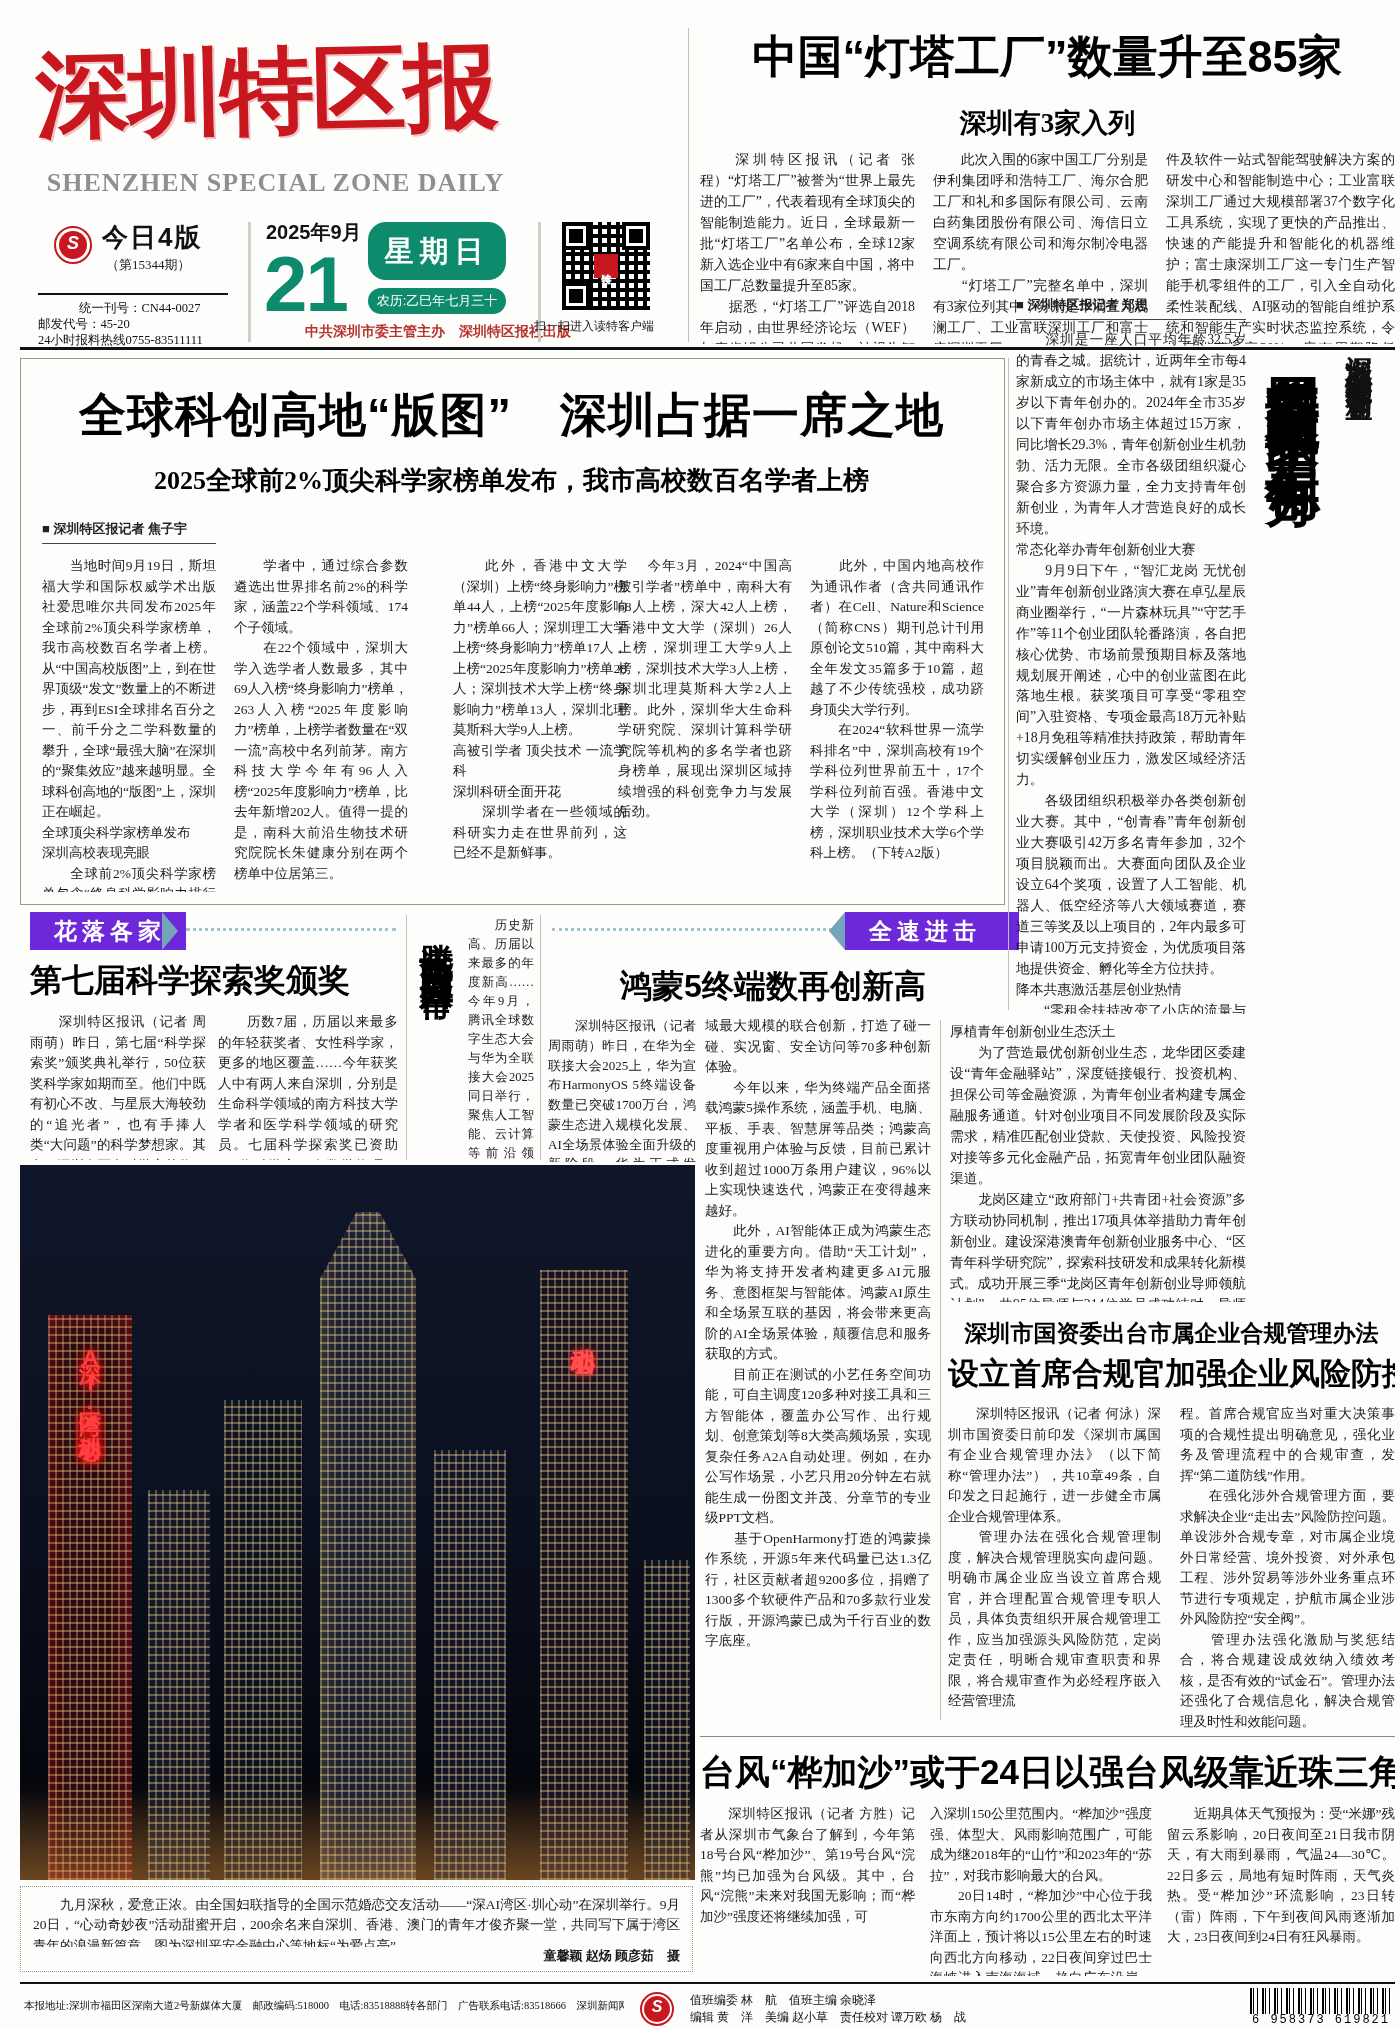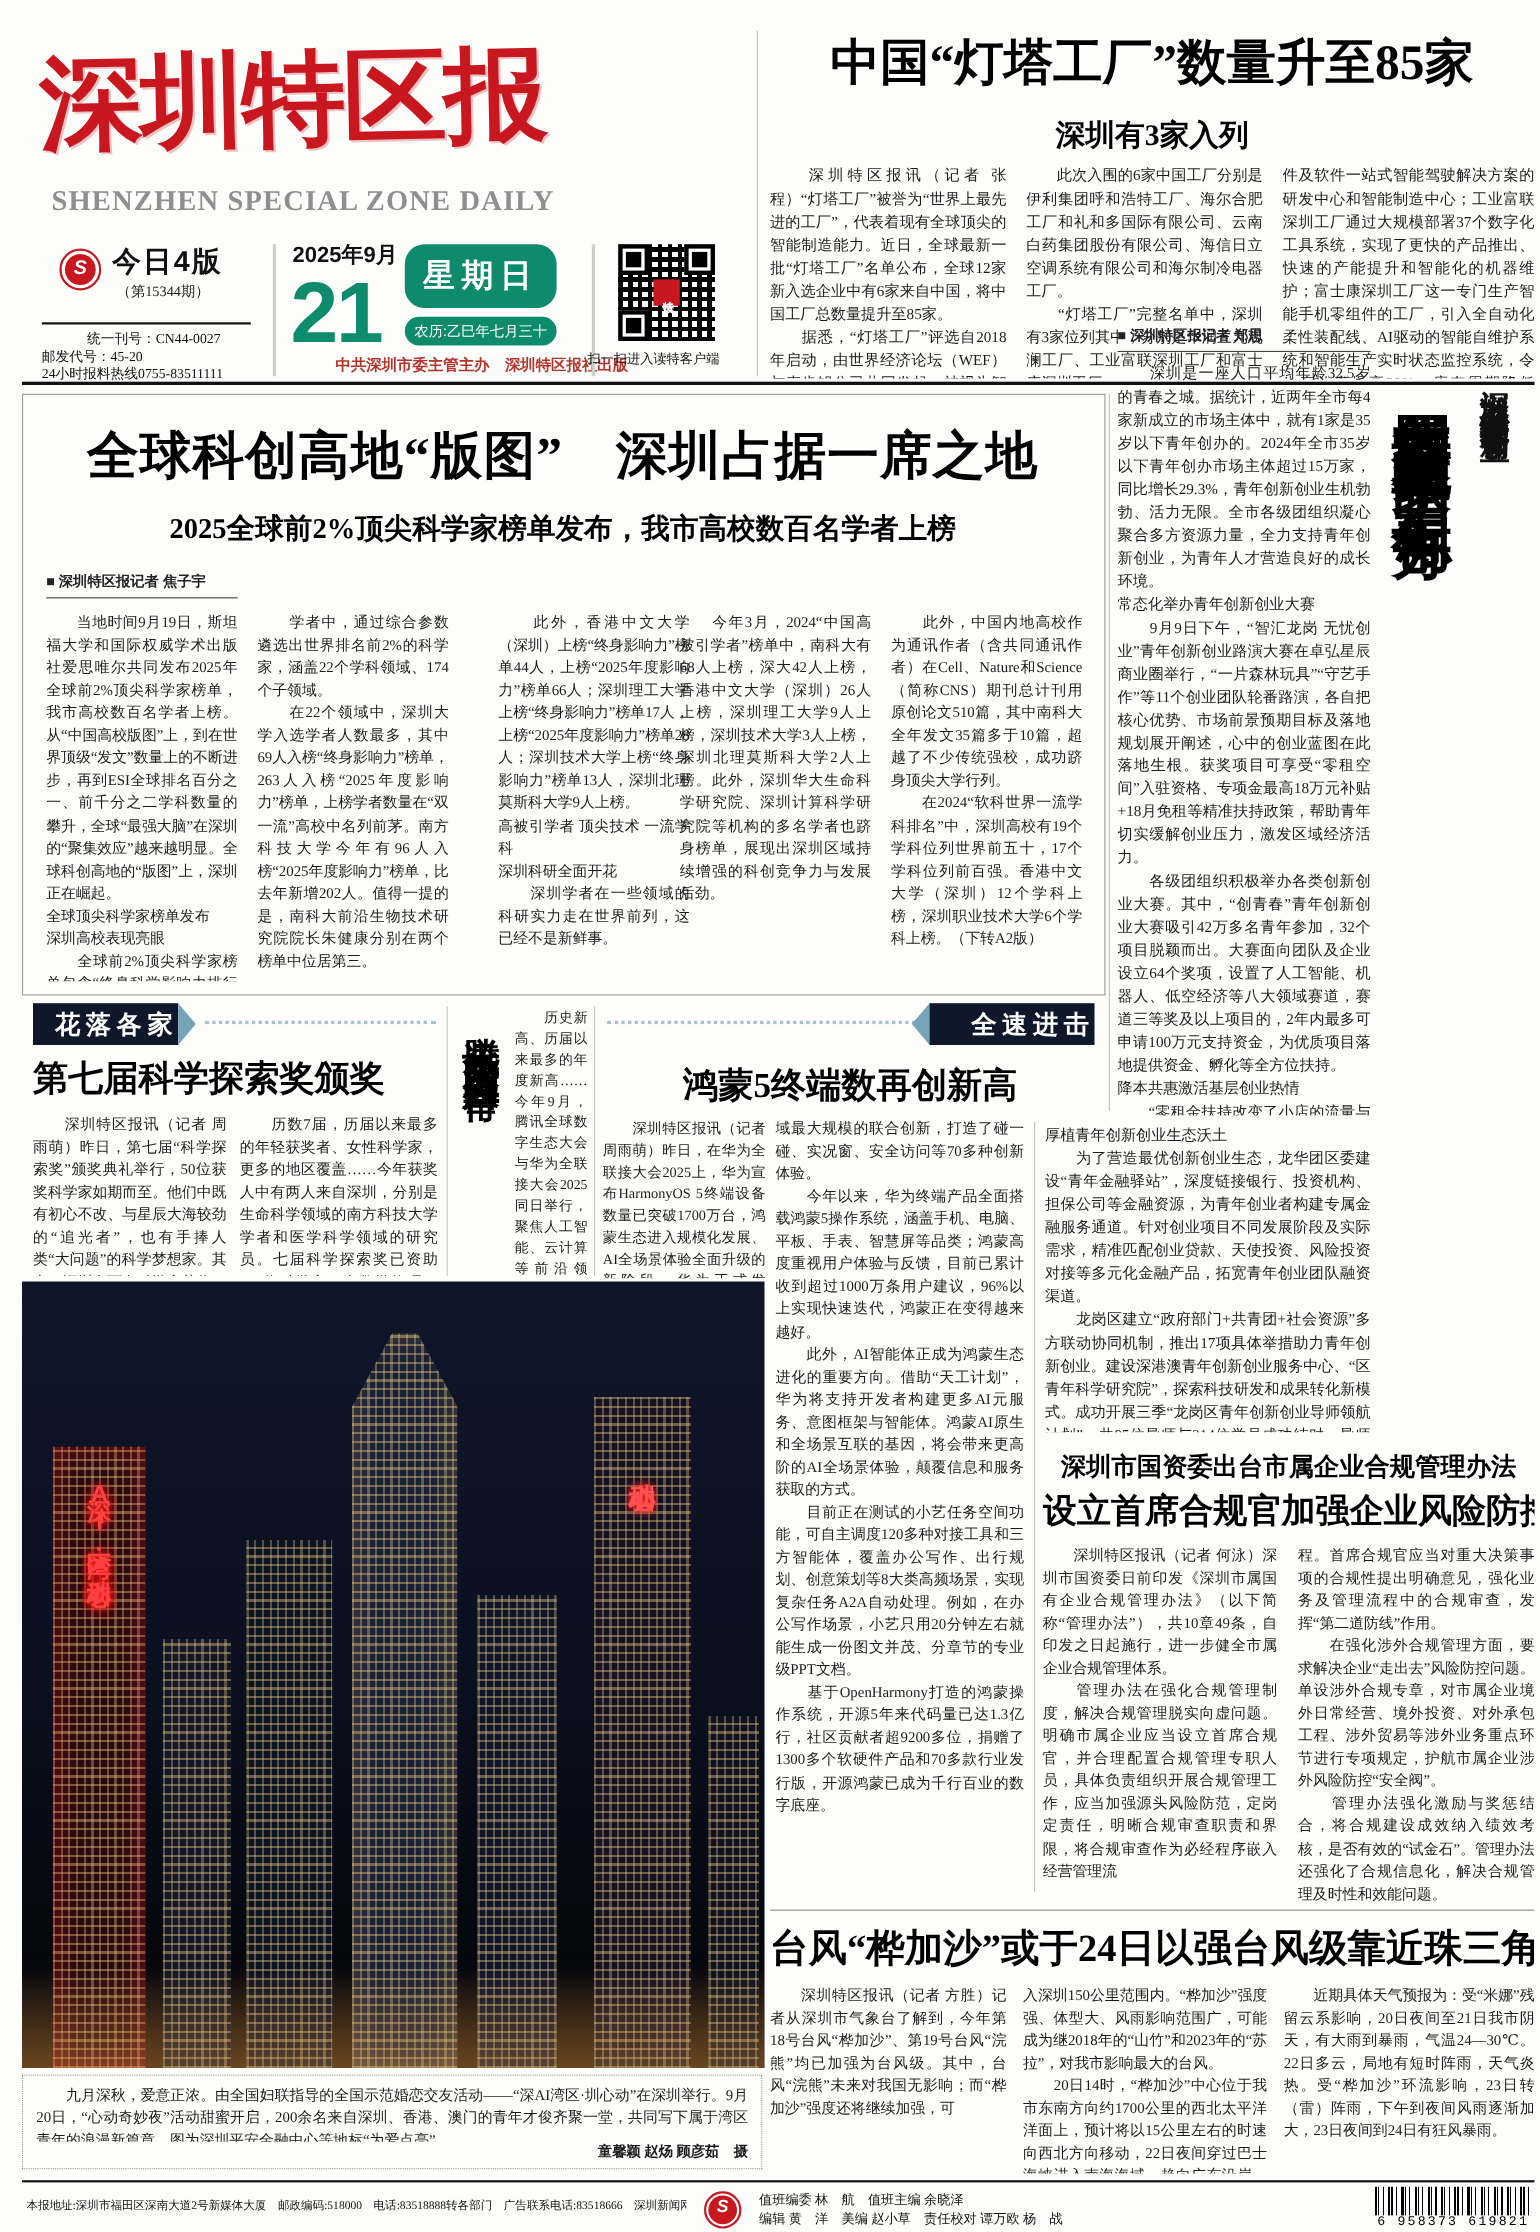--- a/index.html
+++ b/index.html
@@ -1,27 +1,27 @@
 <!DOCTYPE html>
 <html><head>
 <meta charset="utf-8">
 <style>
   html,body{margin:0;padding:0;background:#e8e8e4;}
   #page{position:relative;width:1400px;height:2029px;background:#fdfdfb;margin:0 auto;overflow:hidden;
         font-family:"Liberation Serif","DejaVu Serif",serif;color:#191919;}
   .abs{position:absolute;}
   .col{position:absolute;overflow:hidden;text-align:justify;white-space:pre-line;
        font:13.5px/1.52 "Liberation Serif","DejaVu Serif",serif;color:#1b1b1b;}
-  .hl{position:absolute;font-family:Liberation Serif, serif;font-weight:bold;color:#000;
+  .hl{position:absolute;font-family:Liberation Sans, sans-serif;font-weight:bold;color:#000;
       text-align:center;white-space:nowrap;overflow:hidden;}
   .vtext{writing-mode:vertical-rl;text-orientation:upright;}
   .vline{position:absolute;width:1px;background:#c2c2bd;}
   .hrule{position:absolute;background:#111;}
-  .badge{position:absolute;background:#0f172a;color:#fff;text-align:right;
-         font:bold 23px/38px "Liberation Sans",sans-serif;letter-spacing:5px;}
+  .badge{position:absolute;background:#6d28d9;color:#fff;text-align:left;
+         font:bold 23px/38px "Liberation Sans",sans-serif;letter-spacing:5px;padding-left:24px;}
   .tri{position:absolute;width:0;height:0;}
   .dotted{position:absolute;height:0;border-top:3px dotted #a5c2d0;}
   .byline{position:absolute;font:bold 13px/18px "Liberation Sans",sans-serif;color:#222;
           border-bottom:1px solid #444;padding-bottom:5px;white-space:nowrap;overflow:hidden;}
   .greenbox{position:absolute;background:#0e8b6c;color:#fff;text-align:center;border-radius:18px;}
   .bldg{position:absolute;bottom:0;}
   .win{background-image:repeating-linear-gradient(0deg,rgba(255,214,130,.38) 0 2px,transparent 2px 8px),
        repeating-linear-gradient(90deg,rgba(255,228,160,.30) 0 2px,transparent 2px 7px);}
   .qr-finder{position:absolute;width:20px;height:20px;border:4px solid #000;background:#fff;}
   .qr-finder::after{content:"";position:absolute;inset:3px;background:#000;}

